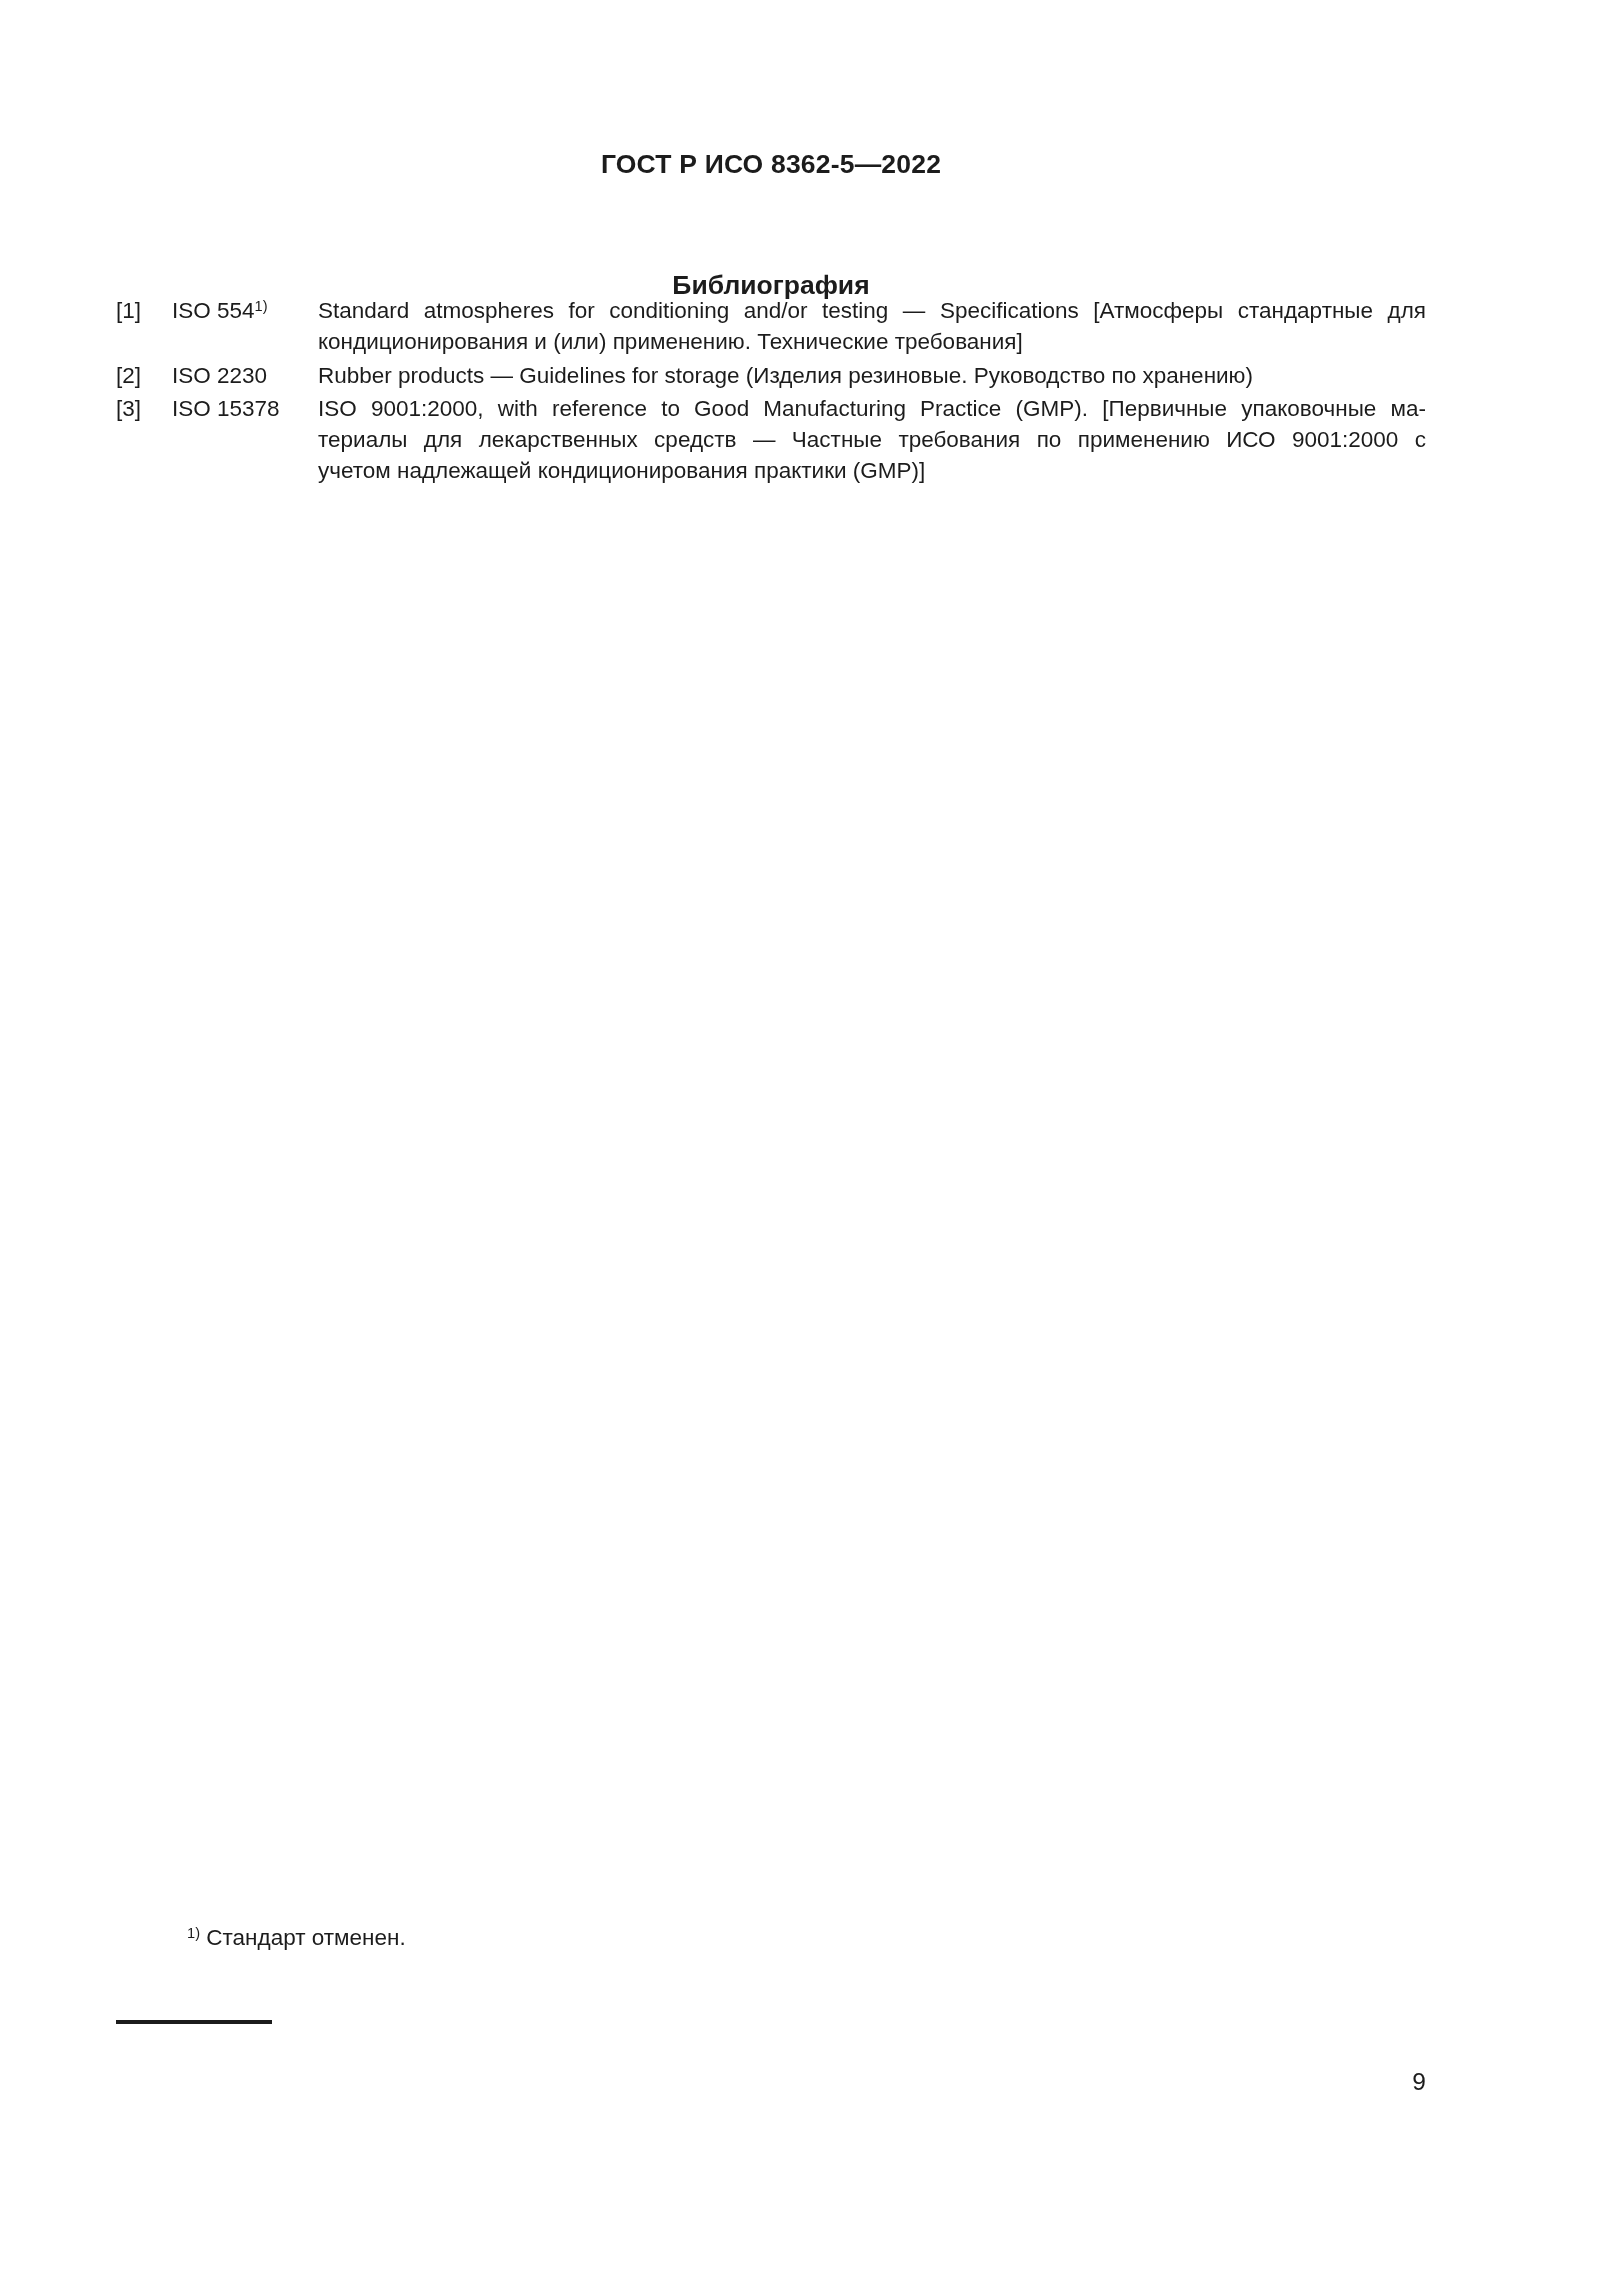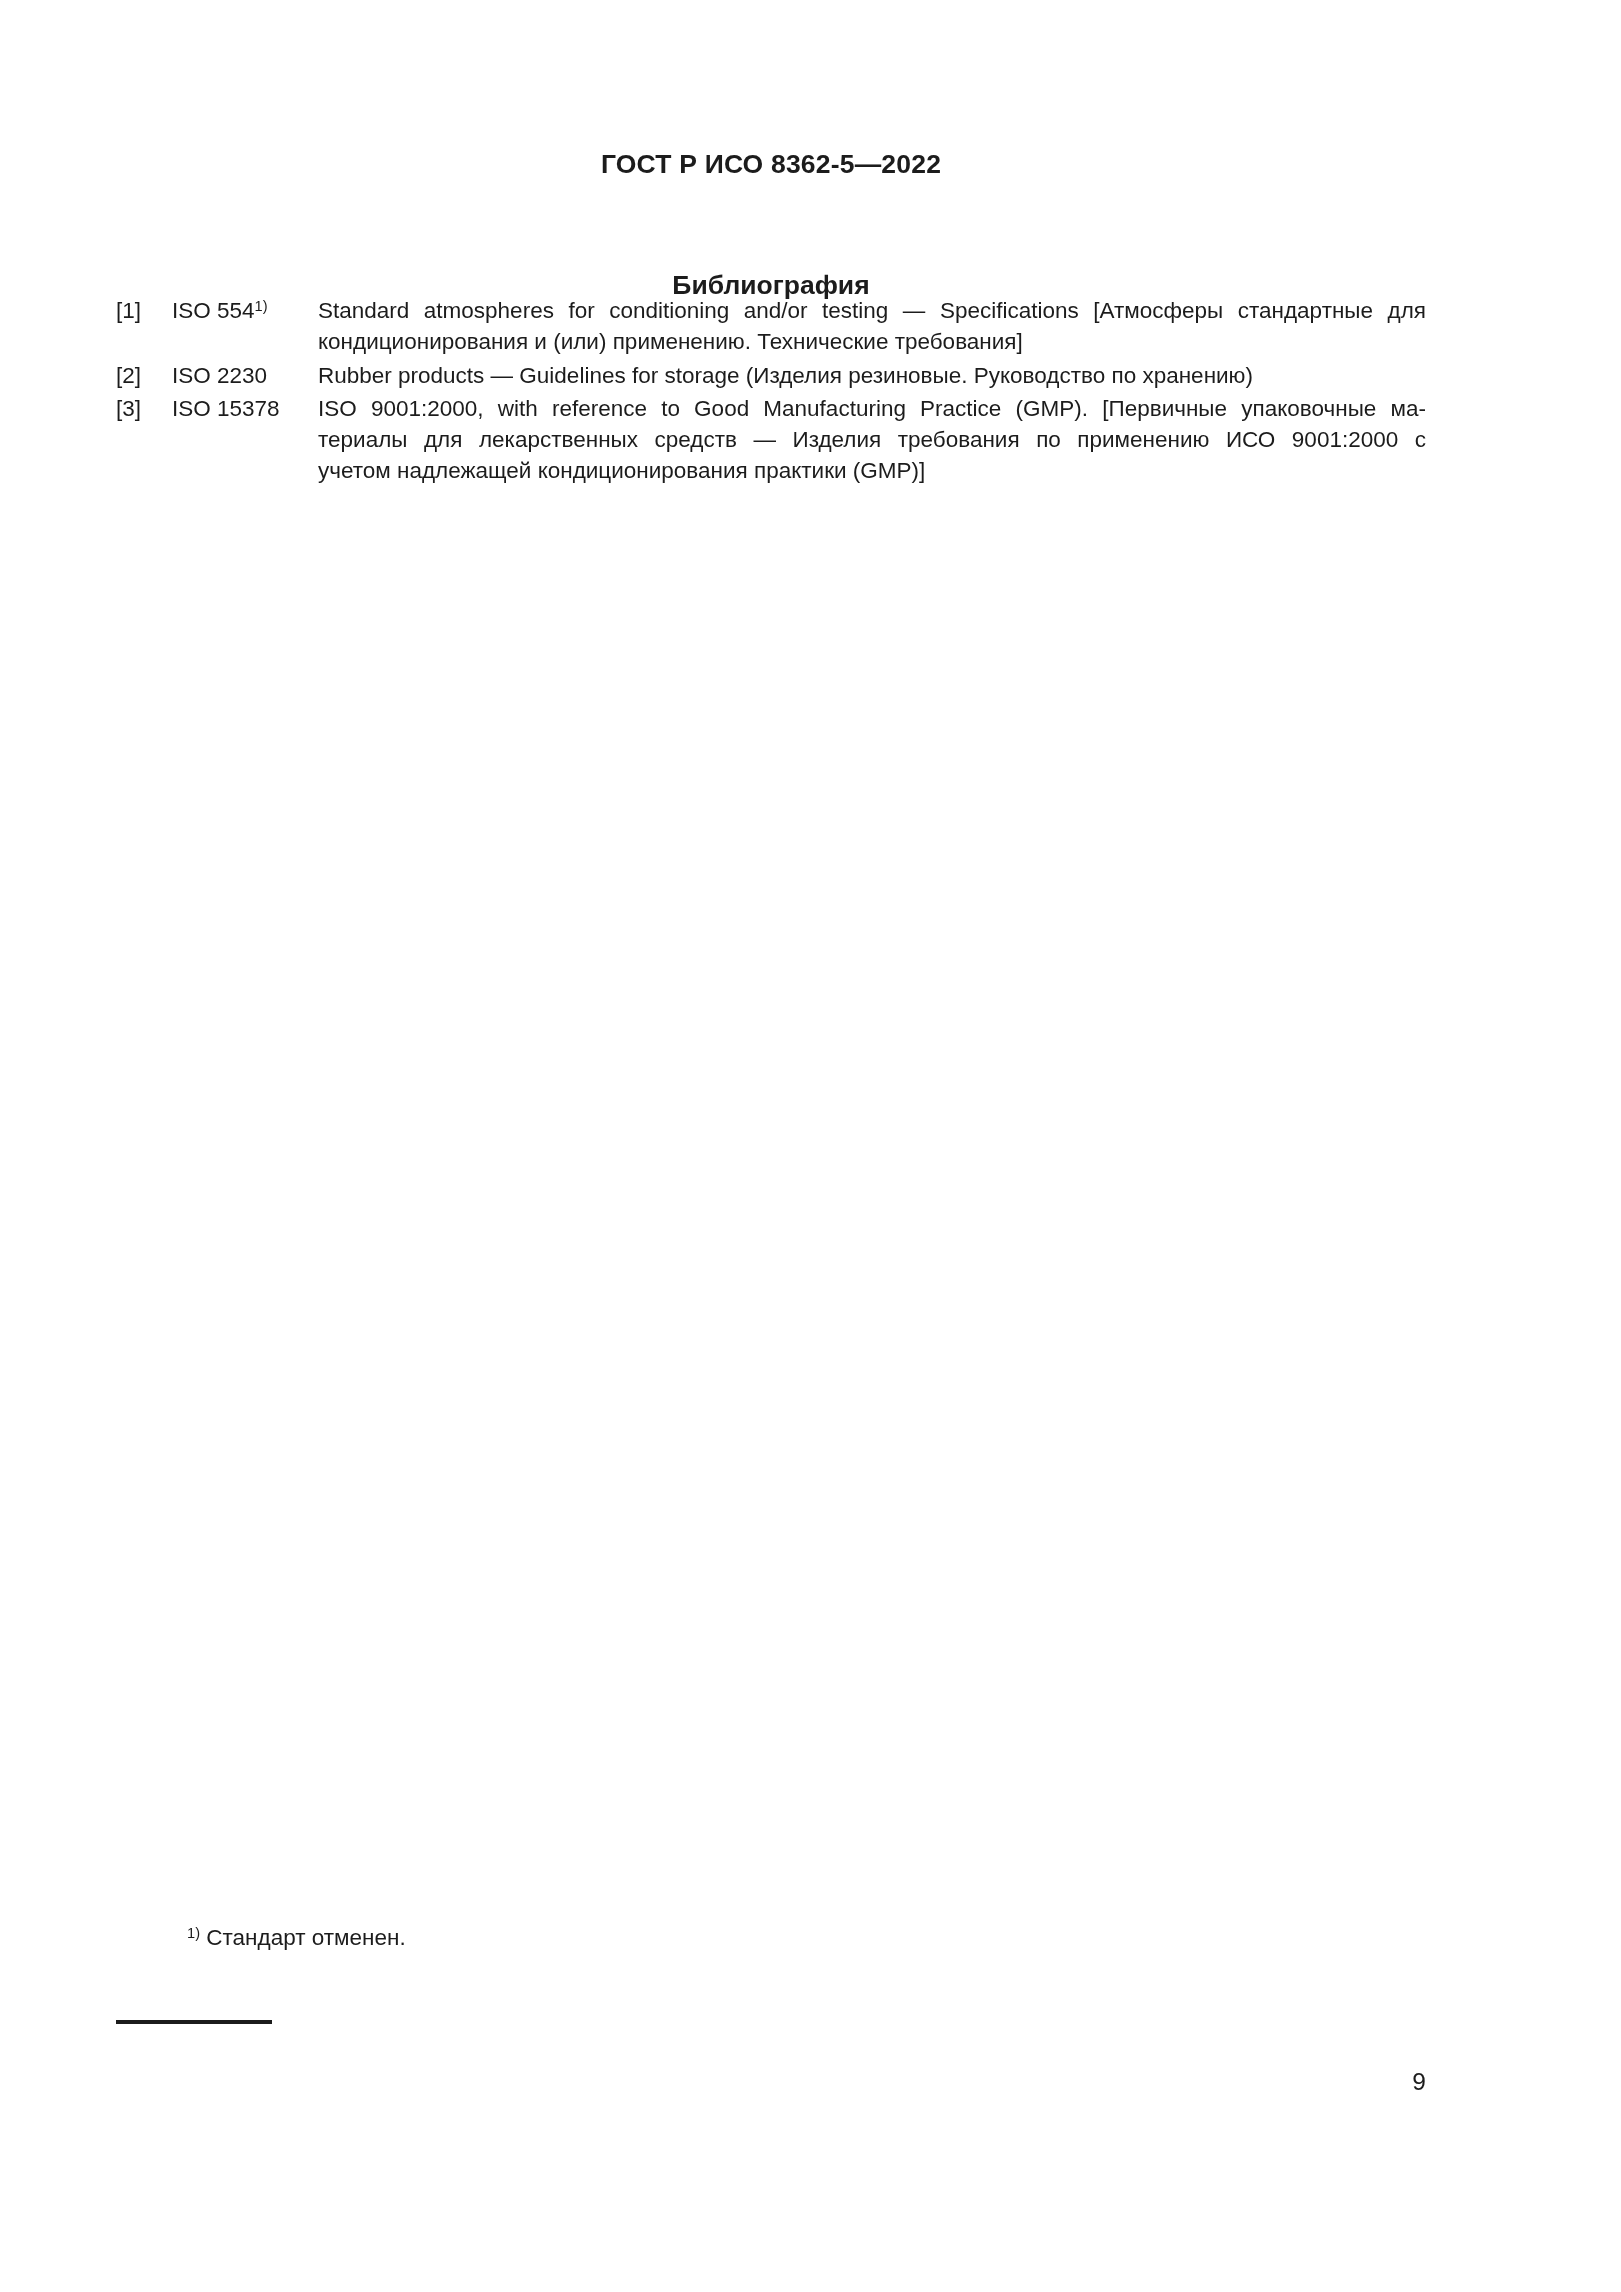--- a/index.html
+++ b/index.html
@@ -132,21 +132,21 @@
     <div class="bib-desc">
           <div class="bib-line last">Rubber products — Guidelines for storage (Изделия резиновые. Руководство по хранению)</div>
         </div>
   </div>
 
   <div class="bib-entry">
     <div class="bib-ref">[3]</div>
     <div class="bib-code">ISO 15378</div>
     <div class="bib-desc">
           <div class="bib-line">ISO 9001:2000, with reference to Good Manufacturing Practice (GMP). [Первичные упаковочные ма-</div>
-          <div class="bib-line">териалы для лекарственных средств — Изделия требования по применению ИСО 9001:2000 с</div>
+          <div class="bib-line">териалы для лекарственных средств — Частные требования по применению ИСО 9001:2000 с</div>
           <div class="bib-line last">учетом надлежащей кондиционирования практики (GMP)]</div>
         </div>
   </div>
 </div>
 
   <div class="footnote-rule"></div>
 
   <div class="footnote">
     <sup class="fn-marker">1)</sup>
     <span>Стандарт отменен.</span>

